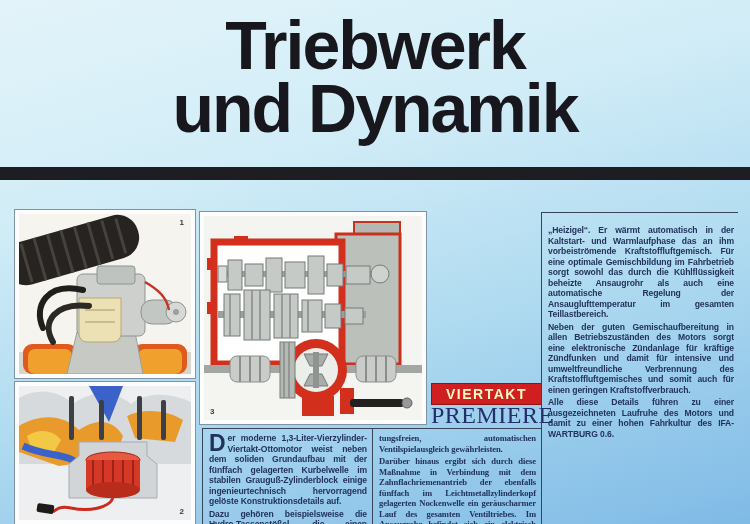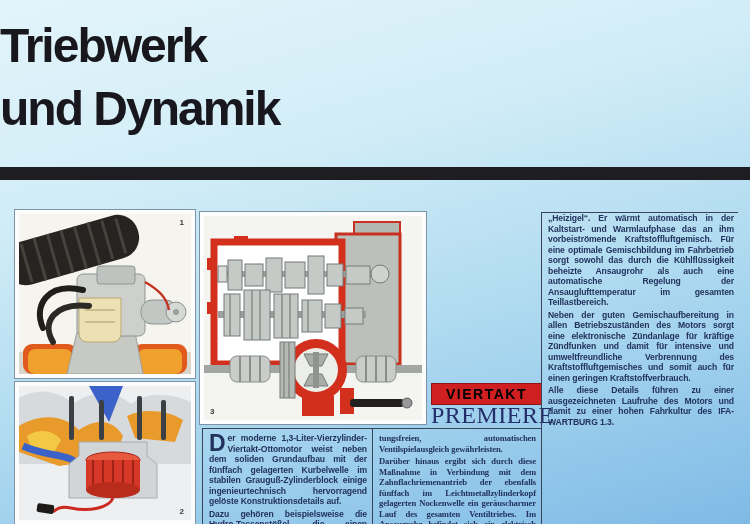--- a/index.html
+++ b/index.html
@@ -3,57 +3,57 @@
 <meta charset="utf-8">
 <style>
   html,body{margin:0;padding:0;background:#444;}
   .page{
     position:relative;width:750px;height:524px;overflow:hidden;
     background:linear-gradient(165deg,#e3f4fa 0%,#d2edf7 30%,#aedaf0 62%,#7fbae6 100%);
     font-family:"Liberation Sans",sans-serif;
   }
   
   .title{
-    position:absolute;top:14px;left:0;right:0;text-align:left;
-    color:#17171d;font-weight:bold;font-size:48px;line-height:63px;letter-spacing:-2px;
+    position:absolute;top:14px;left:0;right:0;text-align:center;
+    color:#17171d;font-weight:bold;font-size:68px;line-height:63px;letter-spacing:-2px;
   }
   .title span{display:block;}
   .black-bar{position:absolute;top:167px;left:0;width:750px;height:13px;background:#1d1d22;}
   
   .fig{
     position:absolute;box-sizing:border-box;background:#f6f4ef;
     border:4px solid #fdfdfd;
     box-shadow:0 0 0 1px #7e93a6, inset 0 0 0 1px #8a949e;
   }
   .fig svg{display:block;width:100%;height:100%;}
   .fig-label{
     position:absolute;font-size:8px;font-weight:bold;color:#3a3a3a;line-height:8px;
   }
   .fig1{left:15px;top:210px;width:180px;height:168px;}
   .fig2{left:15px;top:382px;width:180px;height:142px;}
   .fig3{left:200px;top:212px;width:226px;height:212px;}
   
   .badge{position:absolute;left:431px;top:383px;width:111px;text-align:center;}
   .badge-top{
-    background:#cf1f21;color:#000000;font-weight:bold;font-size:14px;line-height:20px;
+    background:#cf1f21;color:#fef9c3;font-weight:bold;font-size:14px;line-height:20px;
     letter-spacing:1.5px;border:1px solid #8d1414;
   }
   .badge-bottom{
     font-family:"Liberation Serif",serif;font-weight:normal;color:#242e6b;
     font-size:24px;line-height:21px;letter-spacing:0.5px;
   }
   
   .bodytext p{
     margin:0 0 2px 0;font-size:8.6px;line-height:10.5px;font-weight:bold;
     color:#22325c;text-align:justify;letter-spacing:-0.1px;
   }
   .col-right{
     position:absolute;left:541px;top:212px;width:197px;height:312px;box-sizing:border-box;
     border-left:1.5px solid #3a4458;border-top:1.5px solid #3a4458;
-    padding:0 4px 0 6px;
+    padding:12px 4px 0 6px;
   }
   .bottom-block{
     position:absolute;left:202px;top:428px;width:339px;height:96px;box-sizing:border-box;
     border-left:1.5px solid #3a4458;border-top:1.5px solid #3a4458;
     display:flex;overflow:hidden;
   }
   .bottom-col{width:50%;box-sizing:border-box;padding:4px 5px 0 6px;}
   .bottom-col.second{border-left:1.5px solid #3a4458;font-family:Liberation Serif, serif;}
   .dropcap{
     float:left;font-size:23px;line-height:19px;font-weight:bold;color:#22325c;
@@ -178,21 +178,21 @@
   </div>
 
   <div class="badge">
     <div class="badge-top">VIERTAKT</div>
     <div class="badge-bottom">PREMIERE</div>
   </div>
 
   <div class="col-right bodytext">
     <p>„Heizigel“. Er wärmt automatisch in der Kaltstart- und Warmlaufphase das an ihm vorbeiströmende Kraftstoffluftgemisch. Für eine optimale Gemischbildung im Fahrbetrieb sorgt sowohl das durch die Kühlflüssigkeit beheizte Ansaugrohr als auch eine automatische Regelung der Ansauglufttemperatur im gesamten Teillastbereich.</p>
     <p>Neben der guten Gemischaufbereitung in allen Betriebszuständen des Motors sorgt eine elektronische Zündanlage für kräftige Zündfunken und damit für intensive und umweltfreundliche Verbrennung des Kraftstoffluftgemisches und somit auch für einen geringen Kraftstoffverbrauch.</p>
-    <p>Alle diese Details führen zu einer ausgezeichneten Laufruhe des Motors und damit zu einer hohen Fahrkultur des IFA-WARTBURG 1.3.</p>
+    <p>Alle diese Details führen zu einer ausgezeichneten Laufruhe des Motors und damit zu einer hohen Fahrkultur des IFA-WARTBURG 0.6.</p>
   </div>
 
   <div class="bottom-block bodytext">
     <div class="bottom-col">
       <p><span class="dropcap">D</span><span>er moderne 1,3-Liter-Vierzylinder-Viertakt-Ottomotor weist neben dem soliden Grundaufbau mit der fünffach gelagerten Kurbelwelle im stabilen Grauguß-Zylinderblock einige ingenieurtechnisch hervorragend gelöste Konstruktionsdetails auf.</span></p>
       <p>Dazu gehören beispielsweise die Hydro-Tassenstößel, die einen vollkommen war-</p>
     </div>
     <div class="bottom-col second">
       <p>tungsfreien, automatischen Ventilspielausgleich gewährleisten.</p>
       <p>Darüber hinaus ergibt sich durch diese Maßnahme in Verbindung mit dem Zahnflachriemenantrieb der ebenfalls fünffach im Leichtmetallzylinderkopf gelagerten Nockenwelle ein geräuscharmer Lauf des gesamten Ventiltriebes. Im Ansaugrohr befindet sich ein elektrisch beheizter sog.</p>

